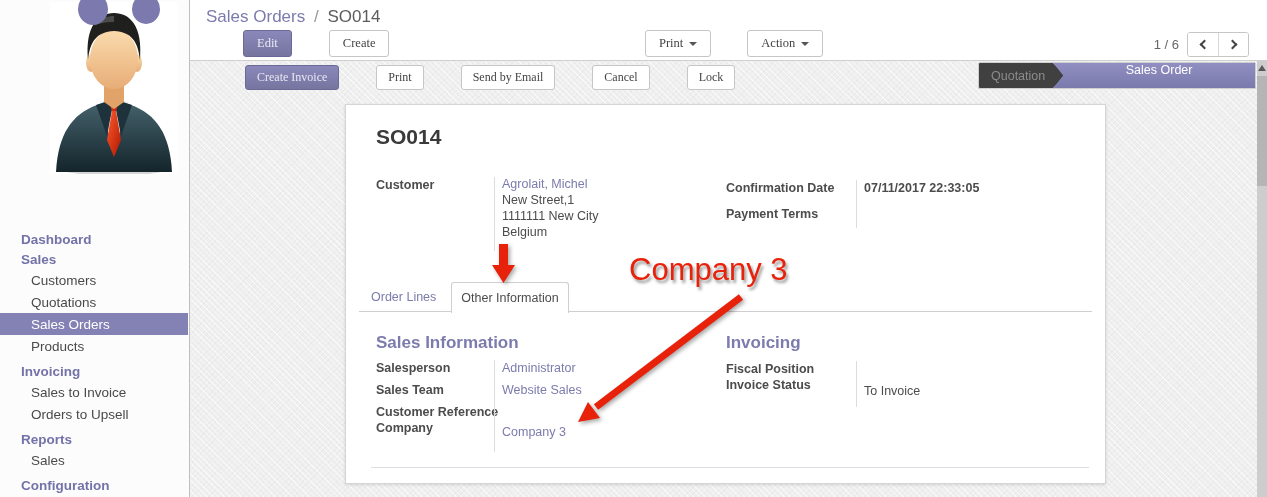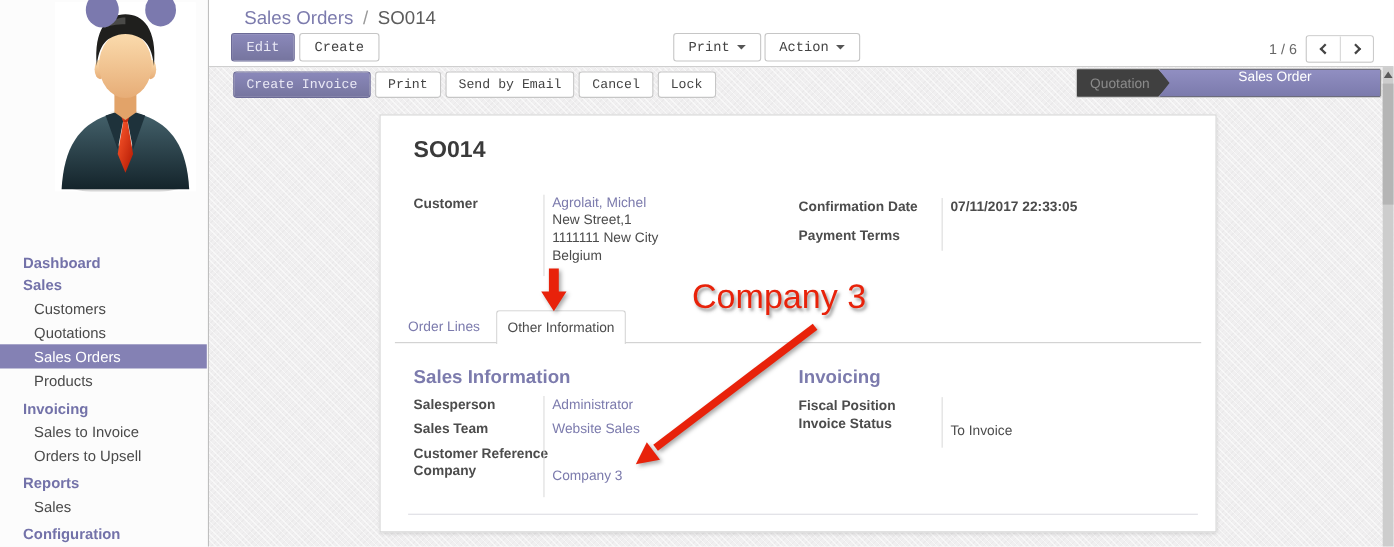--- a/index.html
+++ b/index.html
@@ -22,29 +22,29 @@
   .nav-header { font-size:13.5px; line-height:15px; font-weight:bold; color:#7372a9;
     padding:2.5px 0 2.5px 21px; cursor:pointer; }
   .nav-header.gap { margin-top:4px; }
   .nav-item { font-size:13.5px; line-height:15px; color:#4a4a4a; padding:3.5px 0 3.5px 31px; cursor:pointer; }
   .nav-item.selected { background:#8481b4; color:#fff; }
   
   .topbar {
     position:absolute; left:190px; top:0; width:1077px; height:61px;
     background:#fff; border-bottom:1px solid #cfcfcf; z-index:4;
   }
-  .breadcrumb { position:absolute; left:32px; top:7px; font-size:17px; }
+  .breadcrumb { position:absolute; left:16px; top:7px; font-size:17px; }
   .breadcrumb .bc-link { color:#7c7bad; cursor:pointer; }
   .breadcrumb .bc-sep { color:#999; padding:0 4px; }
   .breadcrumb .bc-cur { color:#5c5c5c; }
   .btn {
     display:inline-flex; align-items:center; justify-content:center;
-    font-family:Liberation Mono, monospace;
+    font-family:Liberation Serif, serif;
     font-size:12.5px; color:#444; background:#fff; border:1px solid #c6c6c6;
-    border-radius:3px; padding:5px 13px; cursor:pointer; vertical-align:top;
+    border-radius:3px; padding:5px 13px; cursor:pointer; vertical-align:top;margin-left:33px;
   }
   .btn-primary { background:linear-gradient(#8a88ba,#76759f); border-color:#6b6a96; color:#e9e8f5; }
   .edit-create { position:absolute; left:20px; top:30px; display:flex; gap:4px; }
   .print-action { position:absolute; left:422px; top:30px; display:flex; gap:3px; }
   .caret { display:inline-block; width:0; height:0; margin-left:6px;
     border-left:4px solid transparent; border-right:4px solid transparent; border-top:4px solid #555; }
   .pager { position:absolute; right:18px; top:32px; display:flex; align-items:center; }
   .pager-value { font-size:13px; color:#666; margin-right:8px; }
   .pager-btns { display:flex; border:1px solid #c6c6c6; border-radius:3px; overflow:hidden; background:#fff; }
   .pager-btn { width:30px; height:23px; display:flex; align-items:center; justify-content:center;

